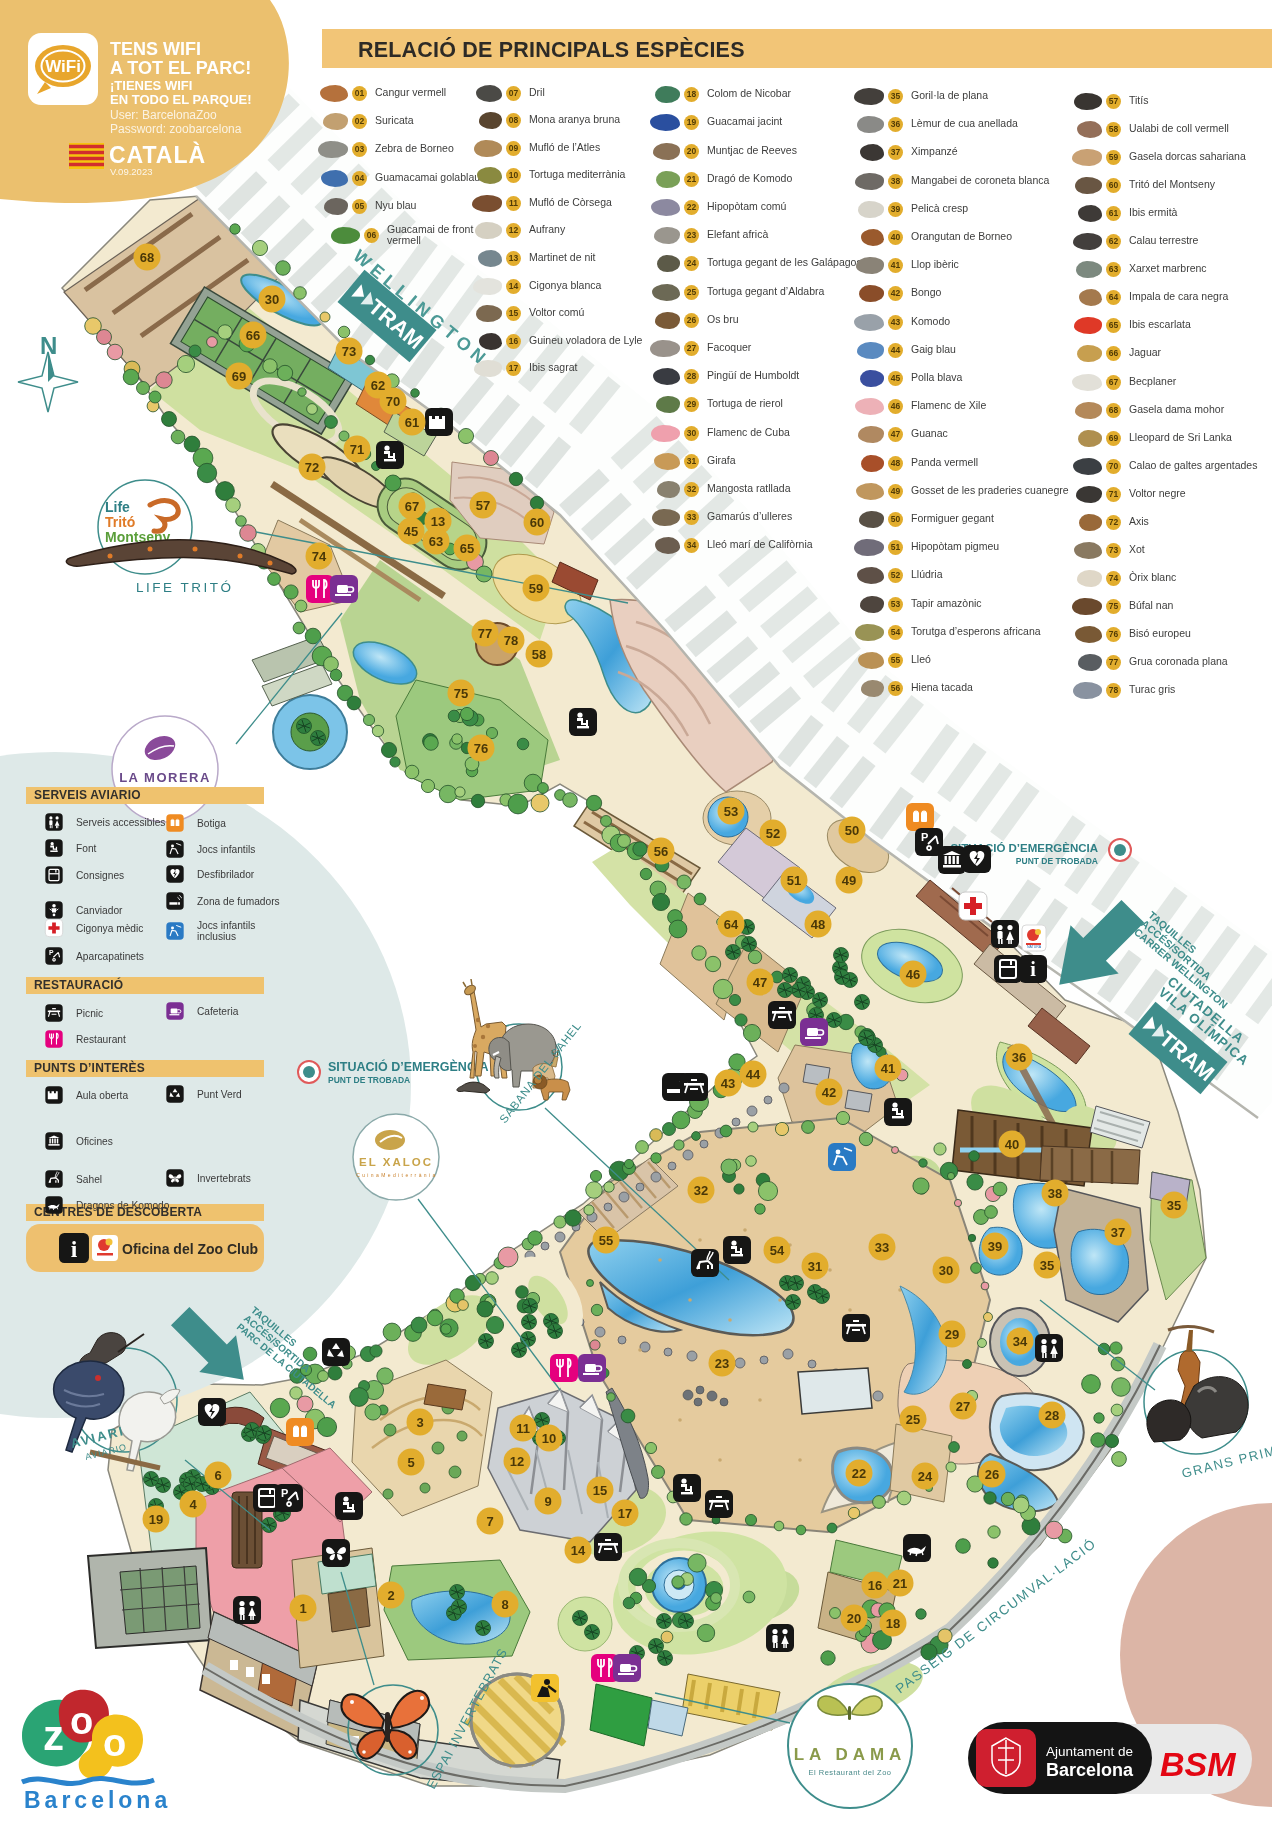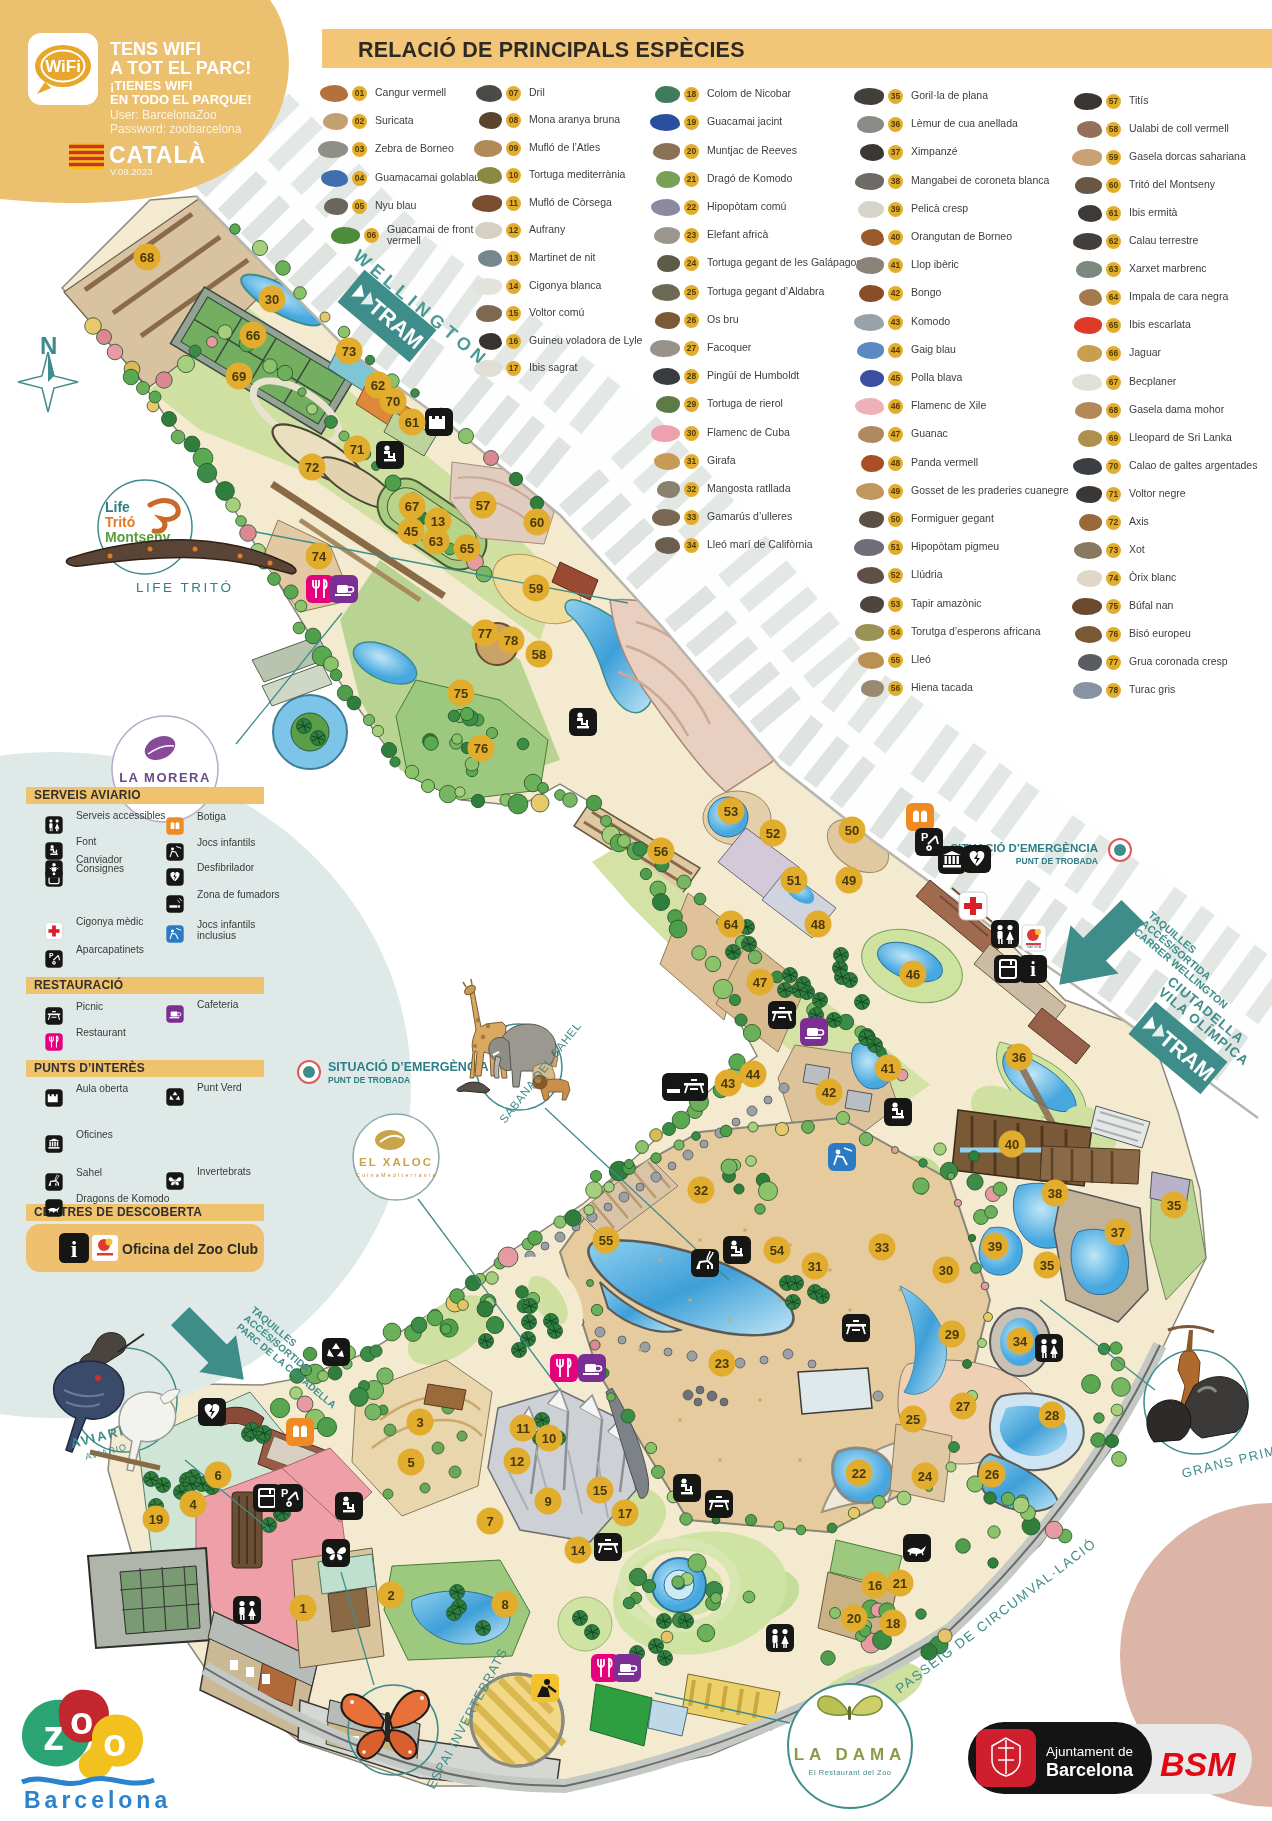--- a/index.html
+++ b/index.html
@@ -2,21 +2,21 @@
 <html><head><meta charset="utf-8"><style>
 html,body{margin:0;padding:0}
 body{width:1272px;height:1821px;position:relative;font-family:"Liberation Sans",sans-serif;background:#fff;overflow:hidden}
 .abs{position:absolute}
 .sp{position:absolute;display:flex;align-items:center;height:28px}
 .tb{width:36px;display:flex;justify-content:flex-end;align-items:center}
 .tb span{display:block;margin-right:4px}
 .num{flex:0 0 15px;width:15px;height:15px;border-radius:50%;background:#e2ad2d;color:#523c06;font-size:8.5px;font-weight:bold;display:flex;align-items:center;justify-content:center;letter-spacing:0}
 .lbl{font-size:10.5px;color:#3d3d3c;margin-left:8px;line-height:11.5px;white-space:nowrap}
 .bar{position:absolute;left:26px;width:238px;height:17px;background:#efc26e;color:#33302c;font-size:12px;font-weight:bold;line-height:17px;padding-left:8px;box-sizing:border-box;letter-spacing:0.2px}
-.leg{position:absolute;display:flex;}
+.leg{position:absolute;display:flex;align-items:center}
 .leg svg{flex:0 0 17px}
 .leg .t{font-size:10.2px;color:#3a3a3a;margin-left:7px;line-height:11px;white-space:nowrap}
 </style></head><body>
 
 <svg class="abs" style="left:0;top:0" width="1272" height="1821" viewBox="0 0 1272 1821">
 
 <defs>
 <g id="palm">
         <circle r="7.5" fill="#2e7e3e" stroke="#1c4f27" stroke-width="0.8"></circle>
         <path d="M-6,-2 L6,2 M-2,-6 L2,6 M-6,3 L6,-3" stroke="#174423" stroke-width="1"></path>
@@ -2251,21 +2251,21 @@
     </span>
     <span class="num">76</span>
     <span class="lbl">Bisó europeu</span>
   </div>
 
 <div class="sp" style="left:1070px;top:648px">
     <span class="tb">
       <span style="width:24px;height:17px;background:#595d61;border-radius:50% 50% 42% 58% / 58% 42% 55% 45%"></span>
     </span>
     <span class="num">77</span>
-    <span class="lbl">Grua coronada cresp</span>
+    <span class="lbl">Grua coronada plana</span>
   </div>
 
 <div class="sp" style="left:1070px;top:676px">
     <span class="tb">
       <span style="width:29px;height:17px;background:#8992a0;border-radius:42% 58% 55% 45% / 55% 45% 52% 48%"></span>
     </span>
     <span class="num">78</span>
     <span class="lbl">Turac gris</span>
   </div>
 
@@ -2291,21 +2291,21 @@
 
 <div class="leg" style="left:45px;top:863px;height:24px">
     <svg width="30" height="30" viewBox="-15 -15 30 30" style="width:30px;height:30px;flex:0 0 30px;margin-left:-6px">
       <g transform="scale(0.62)">
         <use href="#i-consig"></use>
       </g>
     </svg>
     <span class="t">Consignes</span>
   </div>
 
-<div class="leg" style="left:45px;top:854px;height:24px">
+<div class="leg" style="left:45px;top:898px;height:24px">
     <svg width="30" height="30" viewBox="-15 -15 30 30" style="width:30px;height:30px;flex:0 0 30px;margin-left:-6px">
       <g transform="scale(0.62)">
         <use href="#i-canv"></use>
       </g>
     </svg>
     <span class="t">Canviador</span>
   </div>
 
 <div class="leg" style="left:45px;top:916px;height:24px">
     <svg width="30" height="30" viewBox="-15 -15 30 30" style="width:30px;height:30px;flex:0 0 30px;margin-left:-6px">

